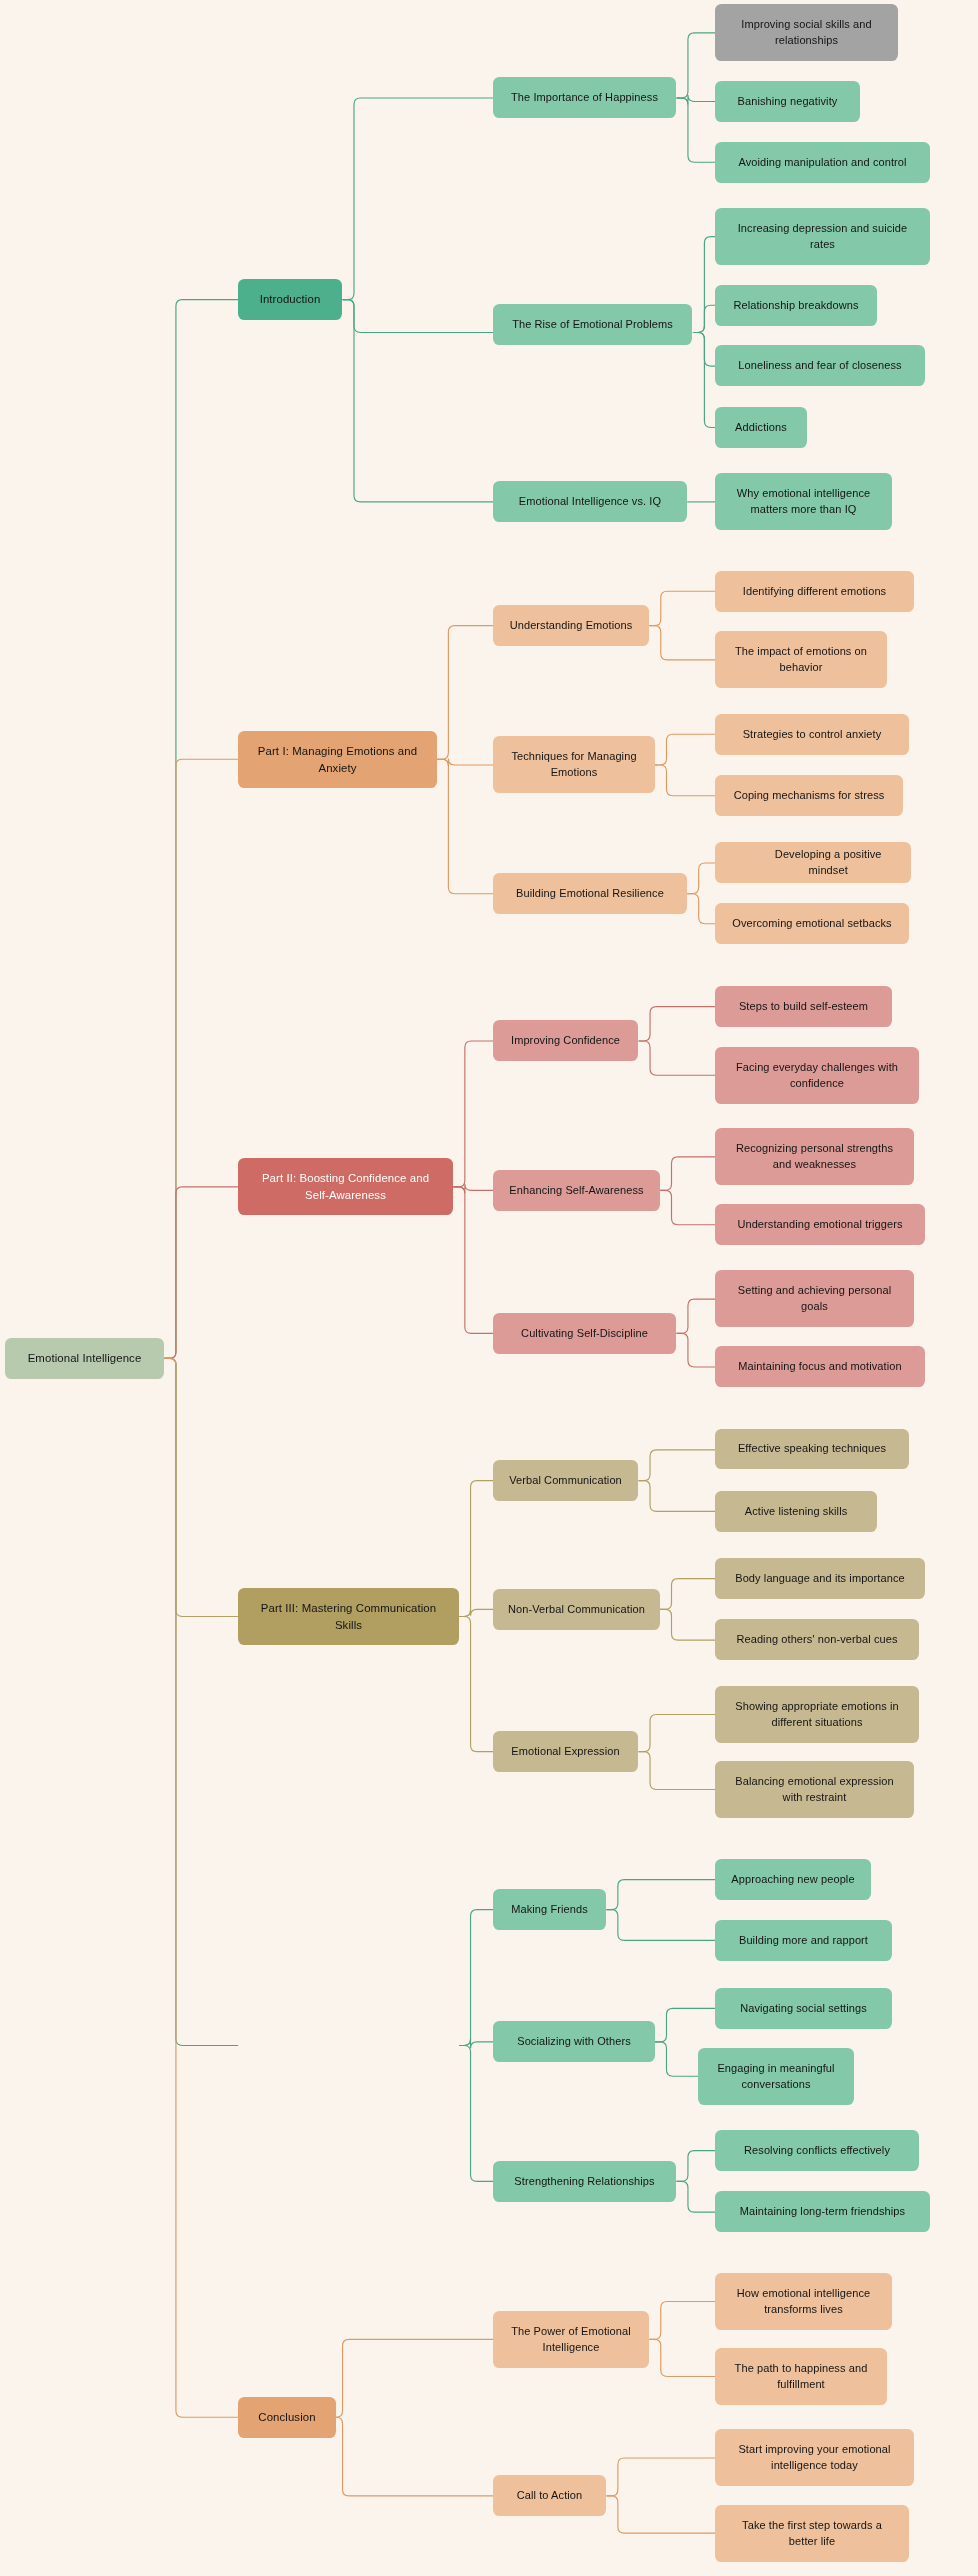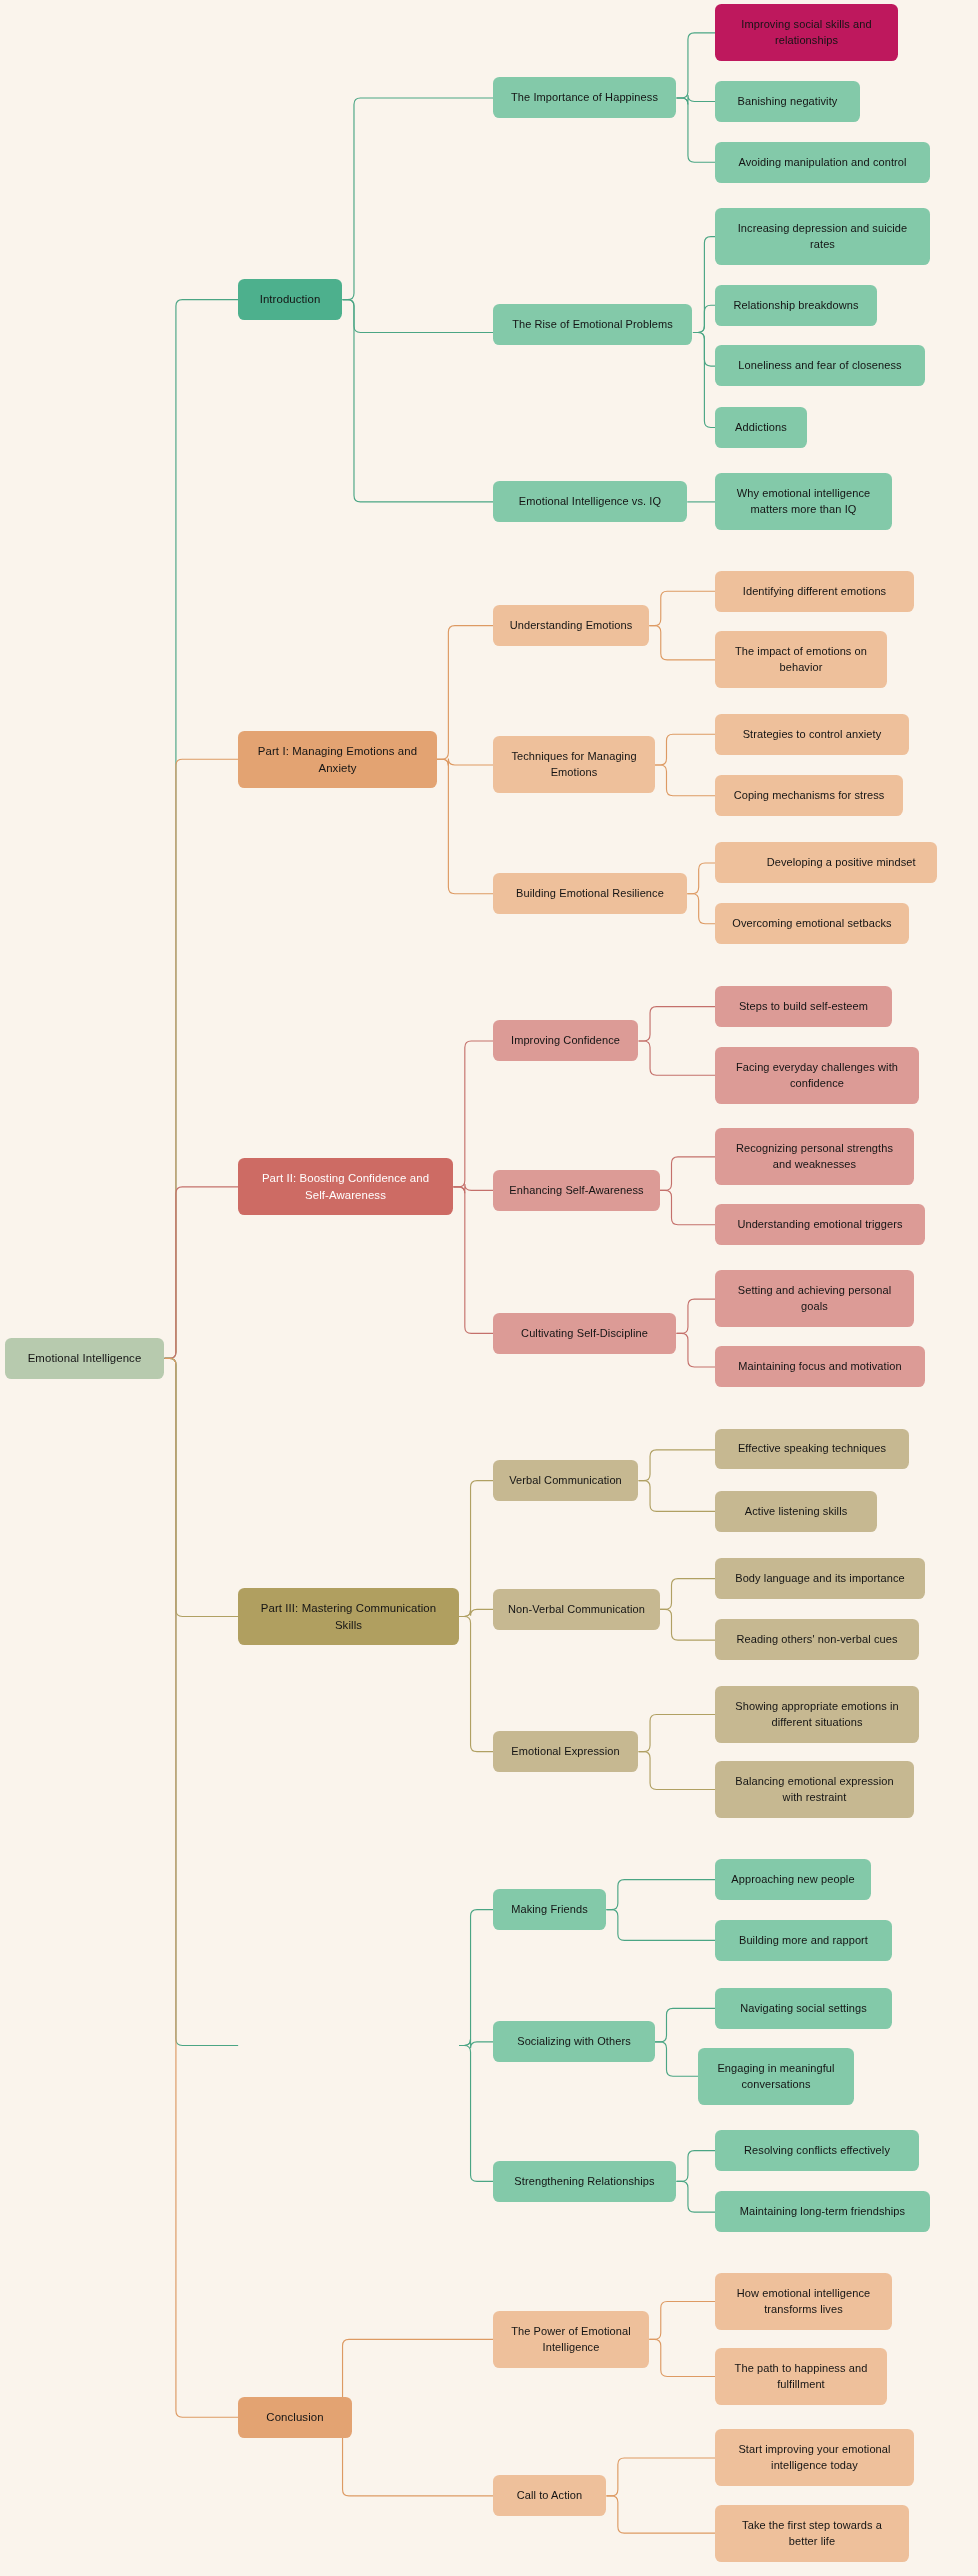--- a/index.html
+++ b/index.html
@@ -89,21 +89,21 @@
       <path d="M 463 3381 H 470 Q 479 3381 479 3372 V 3281 Q 479 3272 488 3272 H 690" fill="none" stroke="#dd9a63" stroke-width="1.6"></path>
       <path d="M 908 3272 H 915 Q 924 3272 924 3263 V 3228 Q 924 3219 933 3219 H 1000" fill="none" stroke="#dd9a63" stroke-width="1.6"></path>
       <path d="M 908 3272 H 915 Q 924 3272 924 3281 V 3315 Q 924 3324 933 3324 H 1000" fill="none" stroke="#dd9a63" stroke-width="1.6"></path>
       <path d="M 463 3381 H 470 Q 479 3381 479 3390 V 3482 Q 479 3491 488 3491 H 690" fill="none" stroke="#dd9a63" stroke-width="1.6"></path>
       <path d="M 848 3491 H 855 Q 864 3491 864 3482 V 3447 Q 864 3438 873 3438 H 1000" fill="none" stroke="#dd9a63" stroke-width="1.6"></path>
       <path d="M 848 3491 H 855 Q 864 3491 864 3500 V 3534 Q 864 3543 873 3543 H 1000" fill="none" stroke="#dd9a63" stroke-width="1.6"></path>
     </svg>
 <div class="node lvl0" style="left: 5px; top: 1338px; width: 159px; height: 41px; background: rgb(183, 202, 174); color: rgb(20, 20, 20);">Emotional Intelligence</div>
     <div class="node lvl1" style="left: 238px; top: 279px; width: 104px; height: 41px; background: rgb(77, 176, 141); color: rgb(20, 20, 20);">Introduction</div>
     <div class="node" style="left: 493px; top: 77px; width: 183px; height: 41px; background: rgb(131, 201, 169); color: rgb(20, 20, 20);">The Importance of Happiness</div>
-    <div class="node" style="left: 715px; top: 4.3px; width: 183px; height: 57px; background: #be185d; color: rgb(20, 20, 20);">Improving social skills and
+    <div class="node" style="left: 715px; top: 4.3px; width: 183px; height: 57px; background: #a3a3a3; color: rgb(20, 20, 20);">Improving social skills and
 relationships</div>
     <div class="node" style="left: 715px; top: 81px; width: 145px; height: 41px; background: rgb(131, 201, 169); color: rgb(20, 20, 20);">Banishing negativity</div>
     <div class="node" style="left: 715px; top: 142px; width: 215px; height: 41px; background: rgb(131, 201, 169); color: rgb(20, 20, 20);">Avoiding manipulation and control</div>
     <div class="node" style="left: 493px; top: 304px; width: 199px; height: 41px; background: rgb(131, 201, 169); color: rgb(20, 20, 20);">The Rise of Emotional Problems</div>
     <div class="node" style="left: 715px; top: 208px; width: 215px; height: 57px; background: rgb(131, 201, 169); color: rgb(20, 20, 20);">Increasing depression and suicide
 rates</div>
     <div class="node" style="left: 715px; top: 285px; width: 162px; height: 41px; background: rgb(131, 201, 169); color: rgb(20, 20, 20);">Relationship breakdowns</div>
     <div class="node" style="left: 715px; top: 345px; width: 210px; height: 41px; background: rgb(131, 201, 169); color: rgb(20, 20, 20);">Loneliness and fear of closeness</div>
     <div class="node" style="left: 715px; top: 407px; width: 92px; height: 41px; background: rgb(131, 201, 169); color: rgb(20, 20, 20);">Addictions</div>
     <div class="node" style="left: 493px; top: 481px; width: 194px; height: 41px; background: rgb(131, 201, 169); color: rgb(20, 20, 20);">Emotional Intelligence vs. IQ</div>
@@ -113,21 +113,21 @@
 Anxiety</div>
     <div class="node" style="left: 493px; top: 605px; width: 156px; height: 41px; background: rgb(238, 192, 155); color: rgb(20, 20, 20);">Understanding Emotions</div>
     <div class="node" style="left: 715px; top: 571px; width: 199px; height: 41px; background: rgb(238, 192, 155); color: rgb(20, 20, 20);">Identifying different emotions</div>
     <div class="node" style="left: 715px; top: 631px; width: 172px; height: 57px; background: rgb(238, 192, 155); color: rgb(20, 20, 20);">The impact of emotions on
 behavior</div>
     <div class="node" style="left: 493px; top: 736px; width: 162px; height: 57px; background: rgb(238, 192, 155); color: rgb(20, 20, 20);">Techniques for Managing
 Emotions</div>
     <div class="node" style="left: 715px; top: 714px; width: 194px; height: 41px; background: rgb(238, 192, 155); color: rgb(20, 20, 20);">Strategies to control anxiety</div>
     <div class="node" style="left: 715px; top: 775px; width: 188px; height: 41px; background: rgb(238, 192, 155); color: rgb(20, 20, 20);">Coping mechanisms for stress</div>
     <div class="node" style="left: 493px; top: 873px; width: 194px; height: 41px; background: rgb(238, 192, 155); color: rgb(20, 20, 20);">Building Emotional Resilience</div>
-    <div class="node" style="left: 715px; top: 842px; width: 222px; height: 41px; background: rgb(238, 192, 155); color: rgb(20, 20, 20); padding-left: 39px;">Developing a positive mindset</div>
+    <div class="node" style="left: 715px; top: 842px; width: 196px; height: 41px; background: rgb(238, 192, 155); color: rgb(20, 20, 20); padding-left: 39px;">Developing a positive mindset</div>
     <div class="node" style="left: 715px; top: 903px; width: 194px; height: 41px; background: rgb(238, 192, 155); color: rgb(20, 20, 20);">Overcoming emotional setbacks</div>
     <div class="node lvl1" style="left: 238px; top: 1158px; width: 215px; height: 57px; background: rgb(205, 107, 100); color: rgb(255, 255, 255);">Part II: Boosting Confidence and
 Self-Awareness</div>
     <div class="node" style="left: 493px; top: 1020px; width: 145px; height: 41px; background: rgb(220, 155, 150); color: rgb(20, 20, 20);">Improving Confidence</div>
     <div class="node" style="left: 715px; top: 986px; width: 177px; height: 41px; background: rgb(220, 155, 150); color: rgb(20, 20, 20);">Steps to build self-esteem</div>
     <div class="node" style="left: 715px; top: 1047px; width: 204px; height: 57px; background: rgb(220, 155, 150); color: rgb(20, 20, 20); text-align: center;">Facing everyday challenges with
 confidence</div>
     <div class="node" style="left: 493px; top: 1170px; width: 167px; height: 41px; background: rgb(220, 155, 150); color: rgb(20, 20, 20);">Enhancing Self-Awareness</div>
     <div class="node" style="left: 715px; top: 1128px; width: 199px; height: 57px; background: rgb(220, 155, 150); color: rgb(20, 20, 20);">Recognizing personal strengths
 and weaknesses</div>
@@ -152,21 +152,21 @@
     <div class="node" style="left: 493px; top: 1889px; width: 113px; height: 41px; background: rgb(131, 201, 169); color: rgb(20, 20, 20);">Making Friends</div>
     <div class="node" style="left: 715px; top: 1859px; width: 156px; height: 41px; background: rgb(131, 201, 169); color: rgb(20, 20, 20);">Approaching new people</div>
     <div class="node" style="left: 715px; top: 1920px; width: 177px; height: 41px; background: rgb(131, 201, 169); color: rgb(20, 20, 20);">Building more and rapport</div>
     <div class="node" style="left: 493px; top: 2021px; width: 162px; height: 41px; background: rgb(131, 201, 169); color: rgb(20, 20, 20);">Socializing with Others</div>
     <div class="node" style="left: 715px; top: 1988px; width: 177px; height: 41px; background: rgb(131, 201, 169); color: rgb(20, 20, 20);">Navigating social settings</div>
     <div class="node" style="left: 698px; top: 2048px; width: 156px; height: 57px; background: rgb(131, 201, 169); color: rgb(20, 20, 20);">Engaging in meaningful
 conversations</div>
     <div class="node" style="left: 493px; top: 2161px; width: 183px; height: 41px; background: rgb(131, 201, 169); color: rgb(20, 20, 20);">Strengthening Relationships</div>
     <div class="node" style="left: 715px; top: 2130px; width: 204px; height: 41px; background: rgb(131, 201, 169); color: rgb(20, 20, 20);">Resolving conflicts effectively</div>
     <div class="node" style="left: 715px; top: 2191px; width: 215px; height: 41px; background: rgb(131, 201, 169); color: rgb(20, 20, 20);">Maintaining long-term friendships</div>
-    <div class="node lvl1" style="left: 238px; top: 2397px; width: 114px; height: 41px; background: rgb(227, 163, 114); color: rgb(20, 20, 20);">Conclusion</div>
+    <div class="node lvl1" style="left: 238px; top: 2397px; width: 98px; height: 41px; background: rgb(227, 163, 114); color: rgb(20, 20, 20);">Conclusion</div>
     <div class="node" style="left: 493px; top: 2311px; width: 156px; height: 57px; background: rgb(238, 192, 155); color: rgb(20, 20, 20);">The Power of Emotional
 Intelligence</div>
     <div class="node" style="left: 715px; top: 2273px; width: 177px; height: 57px; background: rgb(238, 192, 155); color: rgb(20, 20, 20);">How emotional intelligence
 transforms lives</div>
     <div class="node" style="left: 715px; top: 2348px; width: 172px; height: 57px; background: rgb(238, 192, 155); color: rgb(20, 20, 20);">The path to happiness and
 fulfillment</div>
     <div class="node" style="left: 493px; top: 2475px; width: 113px; height: 41px; background: rgb(238, 192, 155); color: rgb(20, 20, 20);">Call to Action</div>
     <div class="node" style="left: 715px; top: 2429px; width: 199px; height: 57px; background: rgb(238, 192, 155); color: rgb(20, 20, 20);">Start improving your emotional
 intelligence today</div>
     <div class="node" style="left: 715px; top: 2505px; width: 194px; height: 57px; background: rgb(238, 192, 155); color: rgb(20, 20, 20);">Take the first step towards a

